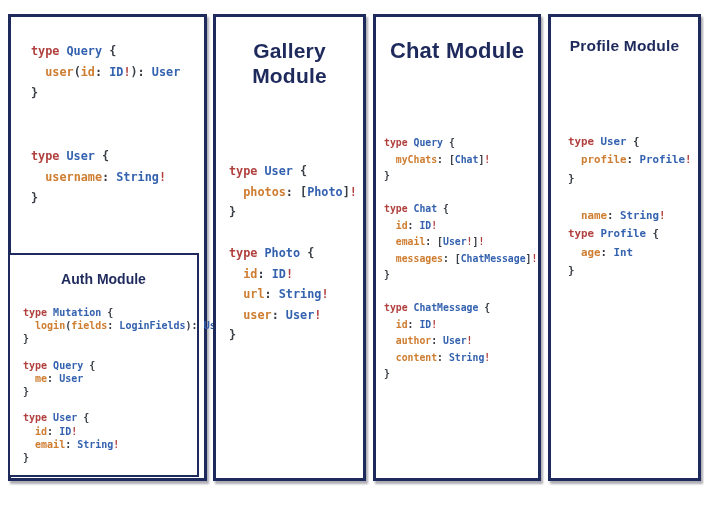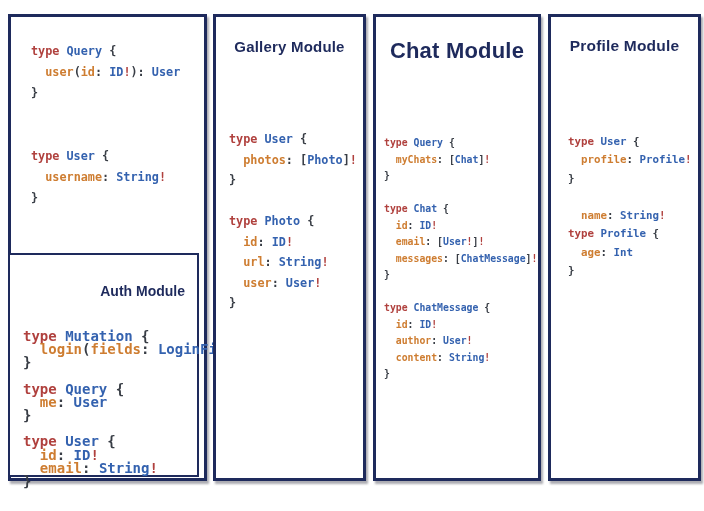--- a/index.html
+++ b/index.html
@@ -33,21 +33,21 @@
 
   .panel-title {
     margin: 0;
     text-align: center;
     font-weight: 700;
     line-height: 1.2;
     color: var(--c-navy, #1e2a5c);
     letter-spacing: 0.2px;
   }
   .panel-user    .panel-title { font-size: 18px;   padding-top: 20px; }
-  .panel-gallery .panel-title { font-size: 15px; padding-top: 21px; }
+  .panel-gallery .panel-title { font-size: 21px; padding-top: 21px; }
   .panel-chat    .panel-title { font-size: 22px; padding-top: 21px; }
   .panel-profile .panel-title { font-size: 15.5px; padding-top: 20px; }
 
   .code {
     font-family: "DejaVu Sans Mono", "Liberation Mono", monospace;
     margin: 0;
   }
   .line { white-space: pre; font-weight: bold; }
 
   .panel-user    .code { font-size: 11.8px; line-height: 21px;   padding: 24px 2px 0 20px; }
@@ -59,29 +59,29 @@
     position: absolute;
     left: -3px;
     right: 5px;
     top: 236px;
     bottom: 1px;
     box-sizing: border-box;
     background: #ffffff;
     border: 2px solid var(--c-navy, #1e2a5c);
   }
   .submodule-title {
-    margin: 12px;
-    text-align: right;
+    margin: 0;
+    text-align: center;
     font-weight: 700;
     line-height: 1.2;
     font-size: 14px;
     padding-top: 16px;
     color: var(--c-navy, #1e2a5c);
   }
-  .submodule .code { font-size: 14px; line-height: 13.2px; padding: 18px 2px 0 13px; }
+  .submodule .code { font-size: 10px; line-height: 13.2px; padding: 18px 2px 0 13px; }
 
   .tok-k { color: var(--c-keyword, #b0413e); }
   .tok-t { color: var(--c-type, #3462af); }
   .tok-f { color: var(--c-field, #ce7d31); }
   .tok-p { color: var(--c-punct, #383d45); }
   .tok-b { color: var(--c-bang, #b0413e); }
 </style>
 </head>
 <body>
 

